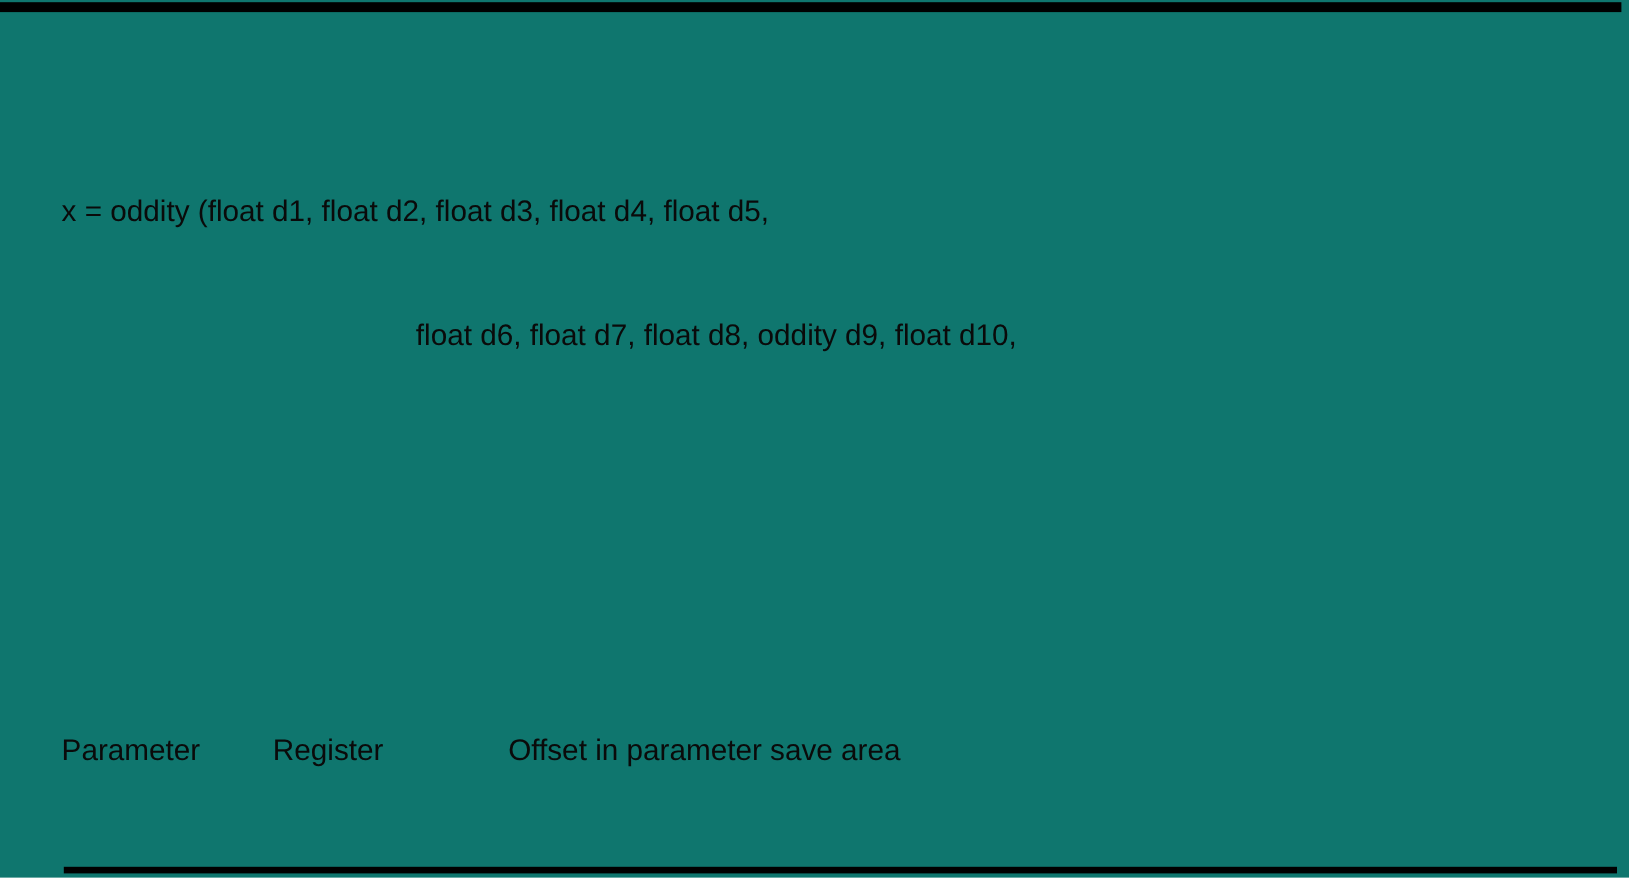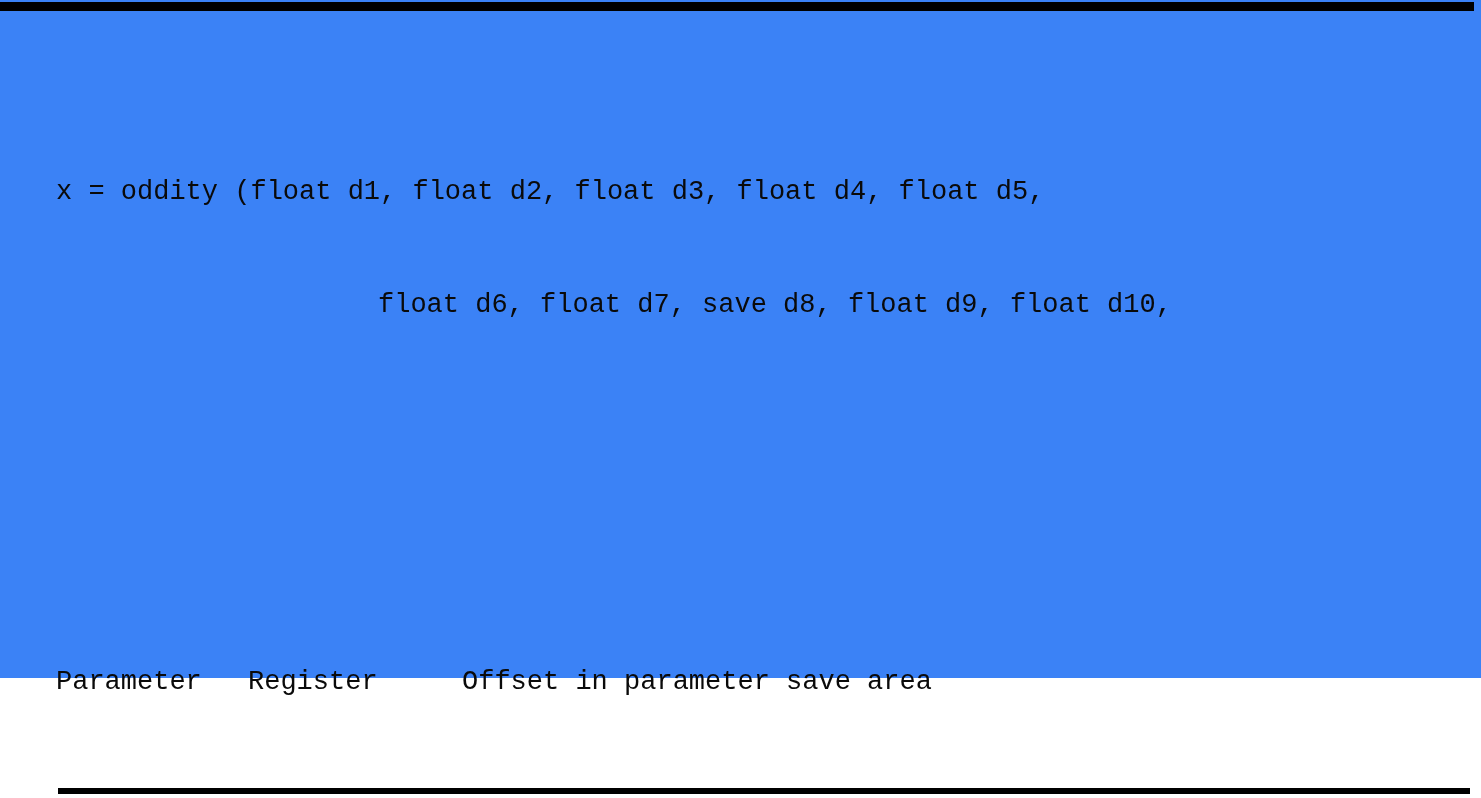--- a/index.html
+++ b/index.html
@@ -7,23 +7,23 @@
     padding: 0;
     background: #ffffff;
     width: 1481px;
     height: 798px;
     overflow: hidden;
     position: relative;
   }
   .page {
     position: absolute;
     left: 0; top: 0;
-    width: 1481px; height: 678px;
-    background: #3b82f6;
-    font-family: Liberation Mono, monospace;
+    width: 1481px; height: 798px;
+    background: #0f766e;
+    font-family: Liberation Sans, sans-serif;
     color: #0a0a0a;
   }
   .rule-top {
     position: absolute;
     left: 0; top: 2px;
     width: 1474px; height: 9px;
     background: #000000;
   }
   .rule-bottom {
     position: absolute;
@@ -55,21 +55,21 @@
 </head>
 <body>
 
 <div class="page">
   <div class="rule-top"></div>
 
   <div class="textblock">
 
     
     <div class="line"><span class="cell c-param">x = oddity (float d1, float d2, float d3, float d4, float d5,</span></div>
-    <div class="line"><span class="cell sig-indent">float d6, float d7, save d8, float d9, float d10,</span></div>
+    <div class="line"><span class="cell sig-indent">float d6, float d7, float d8, oddity d9, float d10,</span></div>
 
     
     <div class="line"></div>
 
     
     <div class="line">
       <span class="cell c-param">Parameter</span>
       <span class="cell" style="left:192px;">Register</span>
       <span class="cell c-offset">Offset in parameter save area</span>
     </div>

